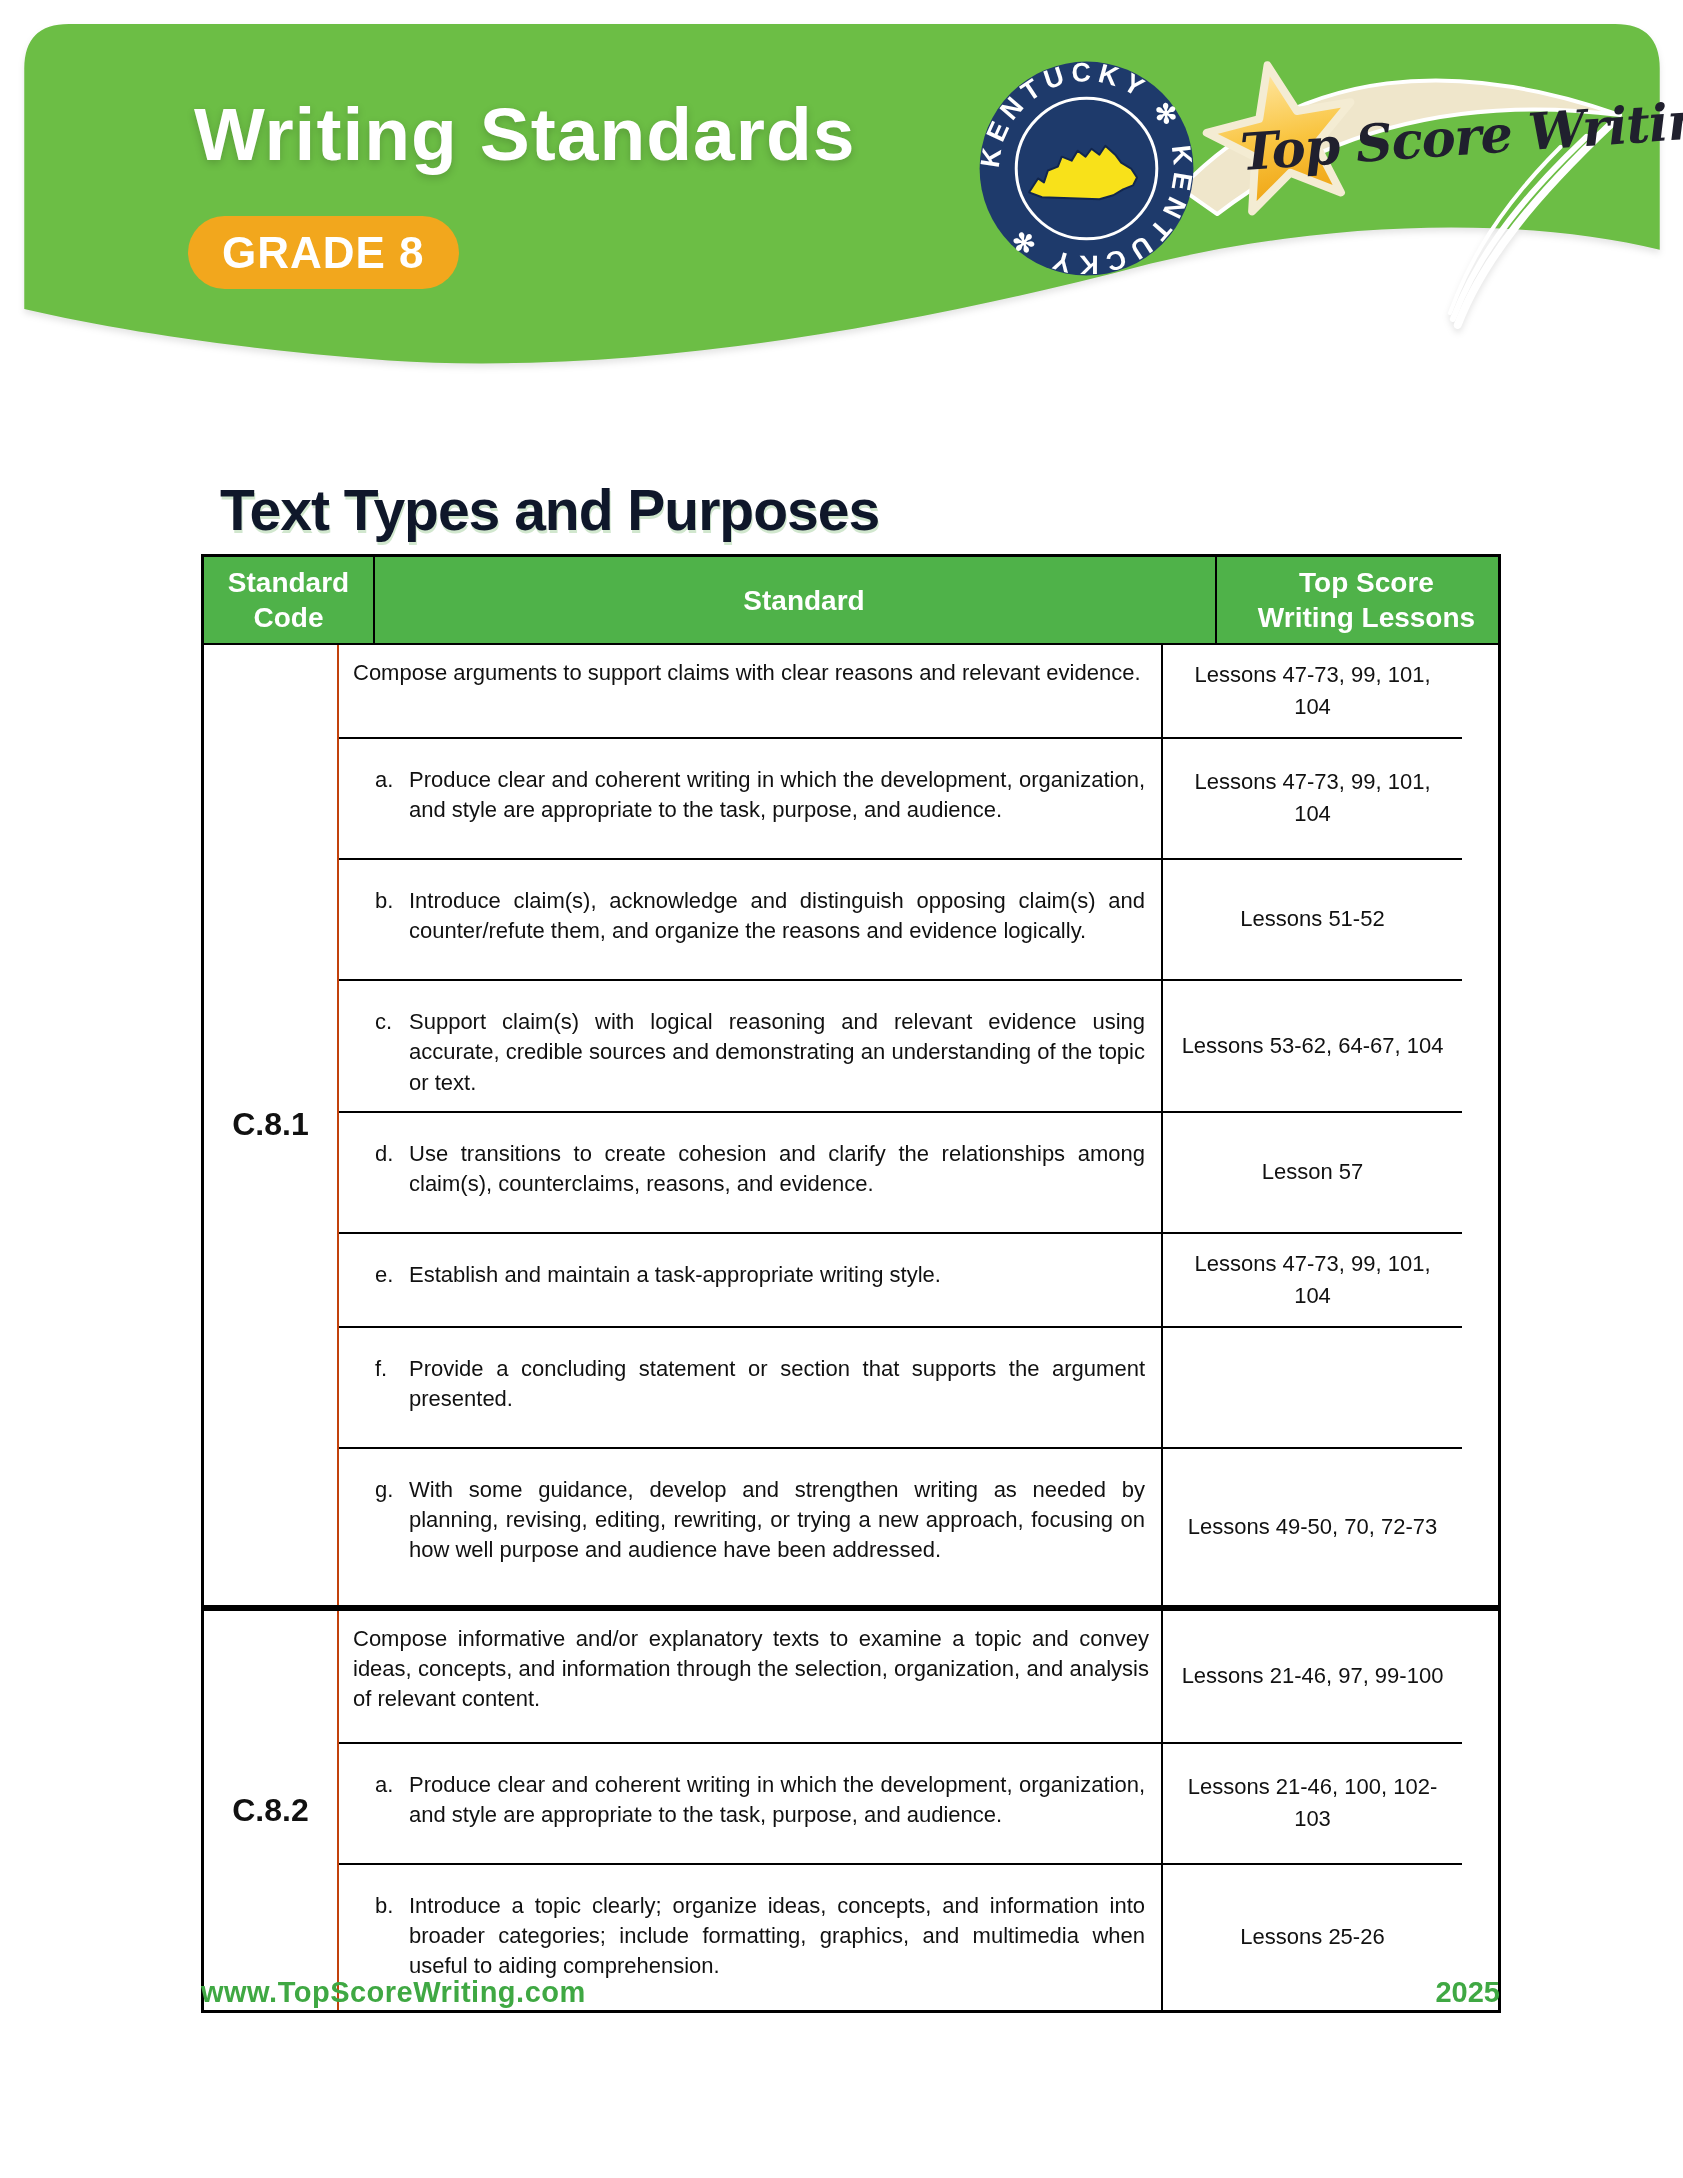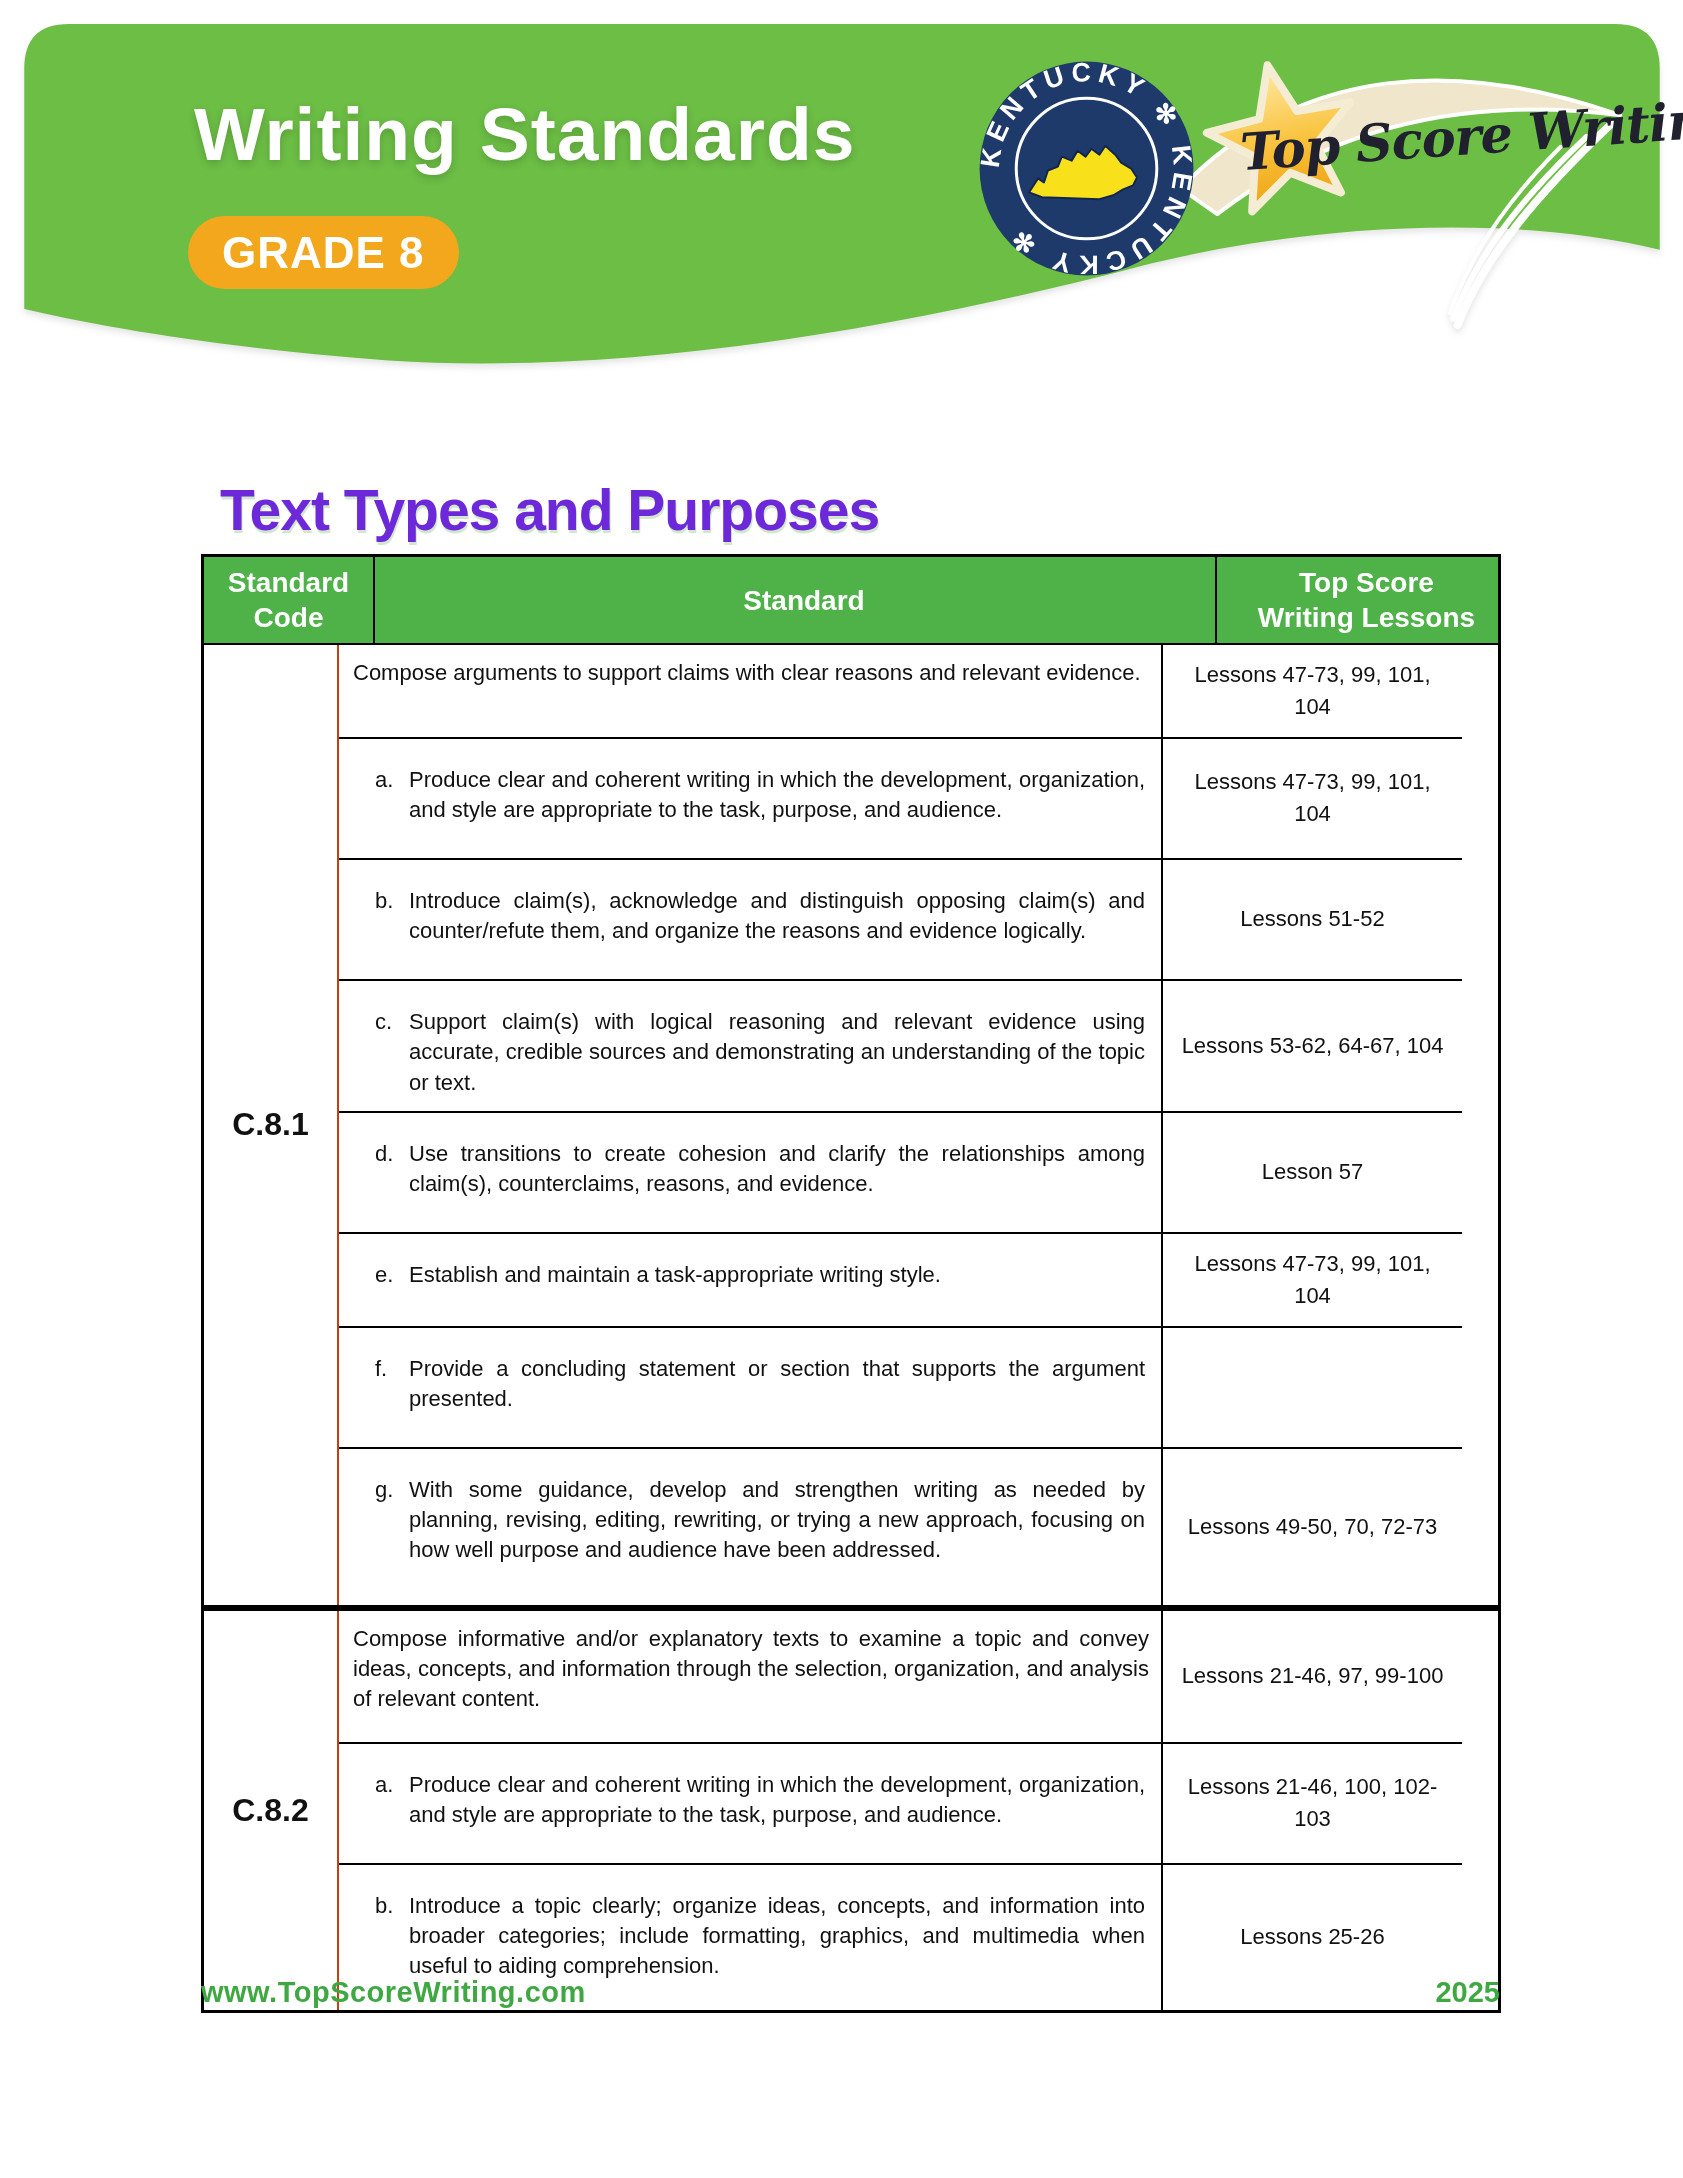--- a/index.html
+++ b/index.html
@@ -24,21 +24,21 @@
   .grade-badge span { color:#fff; font-size:44px; font-weight:800; letter-spacing:1px; }
   .brand-script {
     position:absolute; left:1240px; top:107px; width:436px;
     font-family:"DejaVu Serif", serif; font-style:italic; font-weight:700;
     font-size:51px; color:#20202e; transform:rotate(-4deg); letter-spacing:-1px;
     white-space:nowrap;
   }
   
   .section-heading {
     position:absolute; left:220px; top:477px; font-size:57px; font-weight:800;
-    color:#6d28d9; letter-spacing:-1px; text-shadow:1px 3px 0 rgba(70,160,60,0.25);
+    color:#0f172a; letter-spacing:-1px; text-shadow:1px 3px 0 rgba(70,160,60,0.25);
   }
   
   .standards-table {
     position:absolute; left:201px; top:554px; width:1300px;
     border:3px solid #000; background:#fff; font-size:22px;
   }
   .table-head { display:flex; background:#4FB249; border-bottom:2px solid #000;gap:18px; }
   .th {
     color:#fff; font-weight:bold; font-size:28px; line-height:1.25;
     display:flex; align-items:center; justify-content:center; text-align:center;

